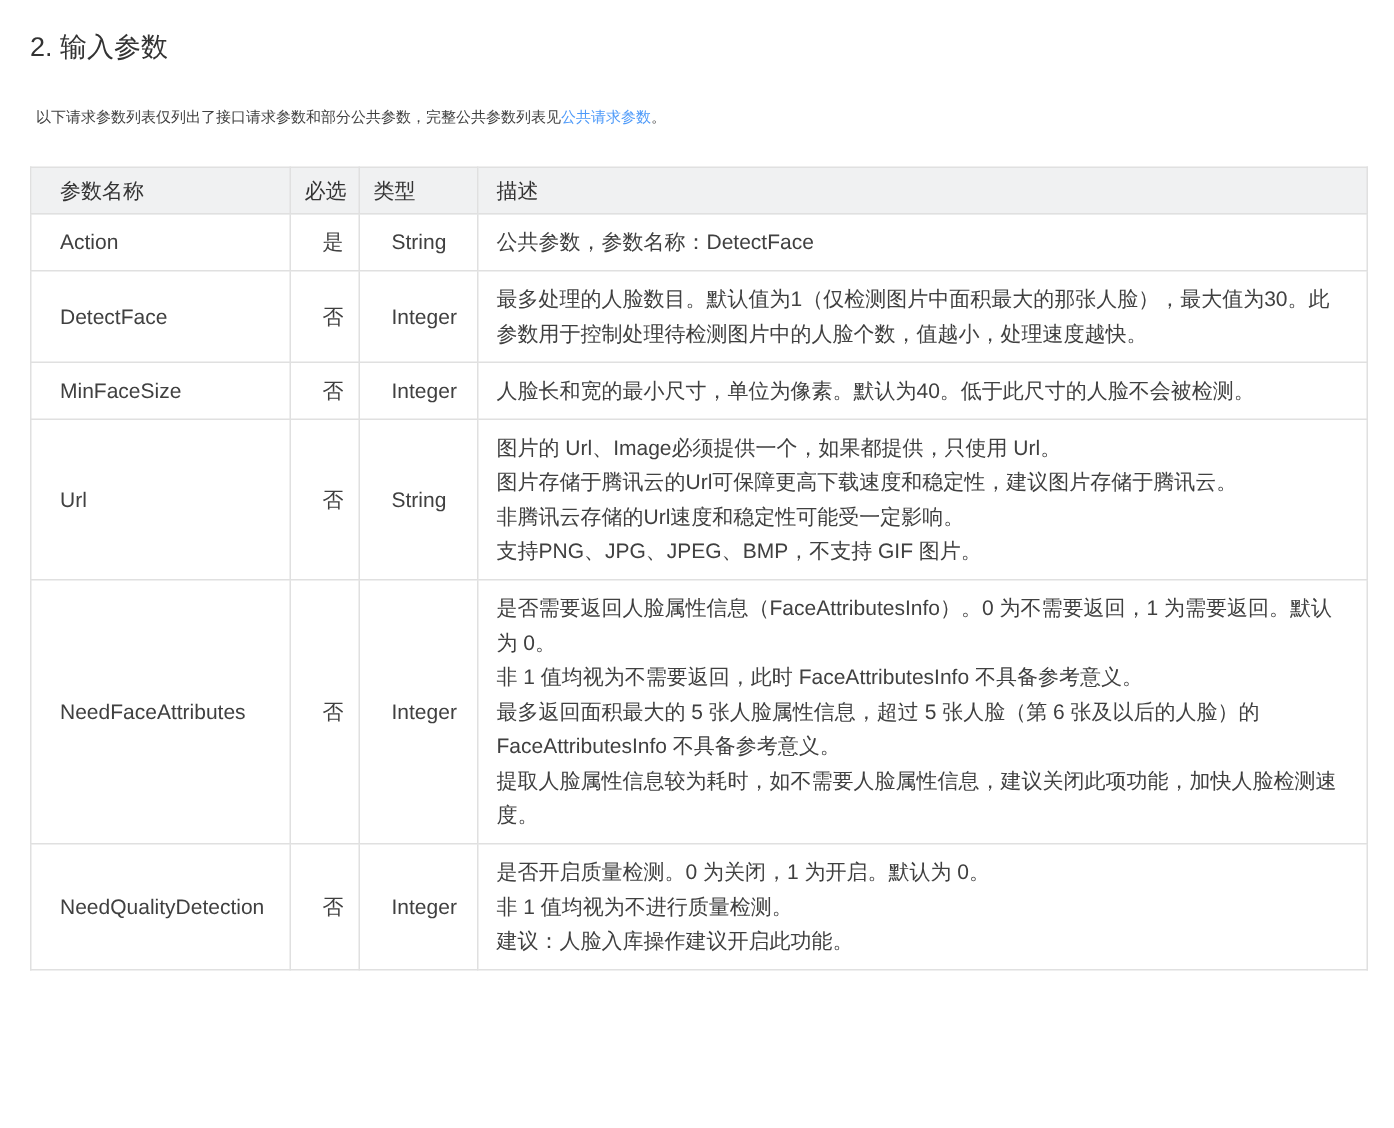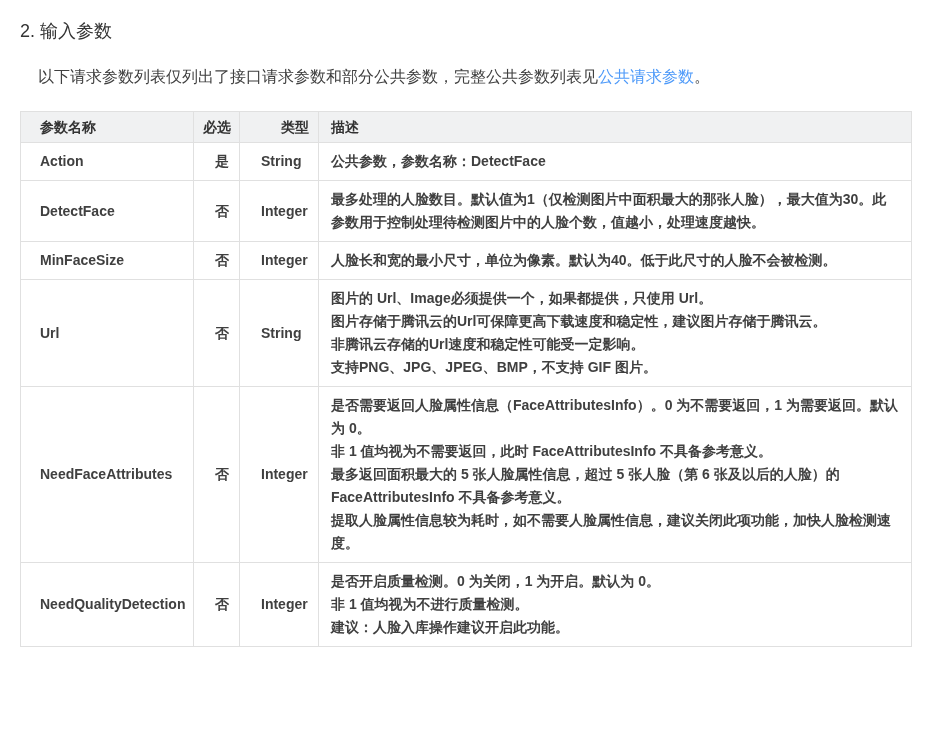--- a/index.html
+++ b/index.html
@@ -21,59 +21,58 @@
 
   .page-title{
     margin:0;
     font-size:18px;
     line-height:28px;
     font-weight:400;
     color:#333333;
   }
 
   .intro{
-    margin:25px 0 24px 18px;
-    font-size:16px;
+    margin:25px 0 24px 4px;
+    font-size:10px;
     line-height:17px;
     color:var(--text);
-    font-family:Liberation Mono, monospace;
   }
   .intro a{
     color:var(--link);
     text-decoration:none;
     cursor:pointer;
   }
 
   table.params{
     width:892px;
     border-collapse:collapse;
     table-layout:fixed;
   }
   .params th,.params td{
     border:1px solid var(--border);
     font-size:14px;
     text-align:left;
     vertical-align:middle;
-    font-weight:700;
+    font-weight:400;
     color:var(--text);
     margin-left:40px;
   }
   .params th{
     background:var(--header-bg);
     line-height:16px;
     padding:7px 9px;
     color:#333333;
   }
   .params td{
     line-height:23px;
     padding:7px 21px;
   }
   .params th.c-name,.params td.c-name{padding-left:19px;padding-right:5px;white-space:nowrap;}
   .params th.c-req,.params td.c-req{white-space:nowrap;}
-  .params th.c-type,.params td.c-type{white-space:nowrap;text-align:right;}
+  .params th.c-type,.params td.c-type{white-space:nowrap;}
   .params th.c-desc,.params td.c-desc{padding-left:12px;padding-right:12px;}
 </style>
 </head>
 <body>
 
 <div class="page">
 
   <h1 class="page-title">2. 输入参数</h1>
 
   <p class="intro"><span>以下请求参数列表仅列出了接口请求参数和部分公共参数，完整公共参数列表见</span><a>公共请求参数</a><span>。</span></p>

